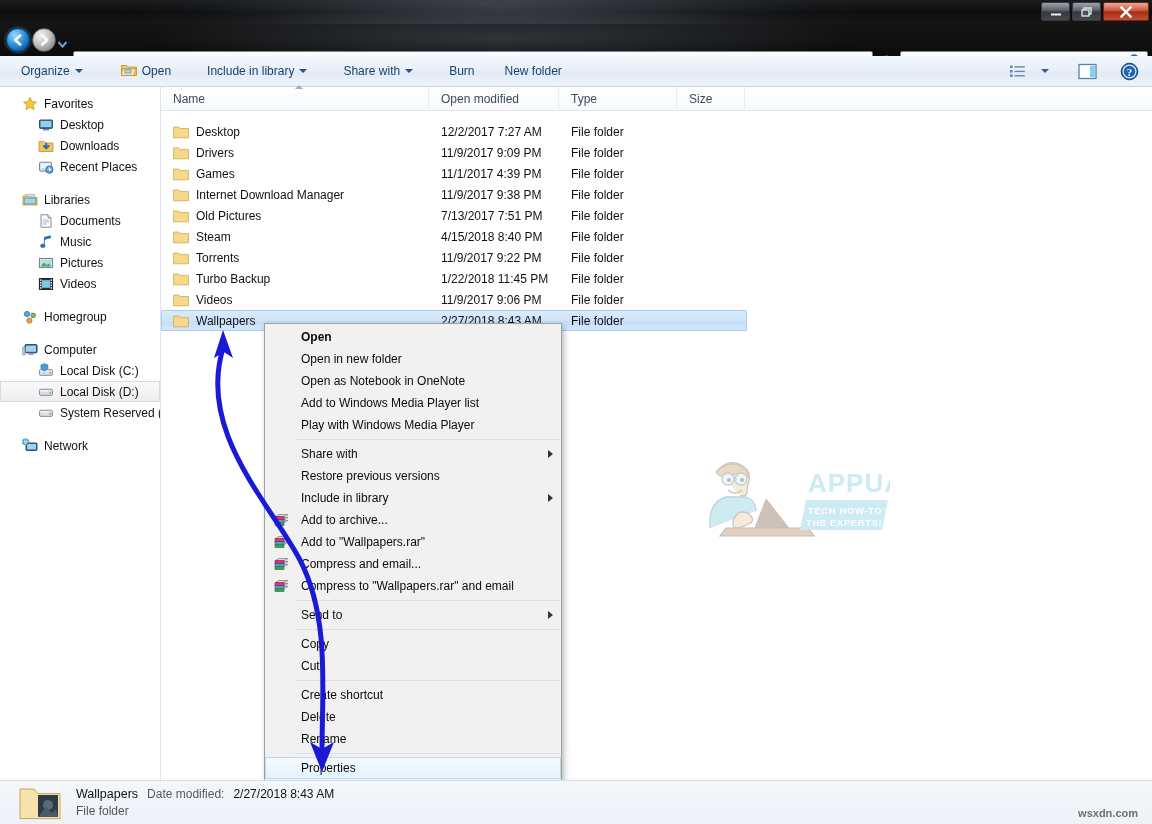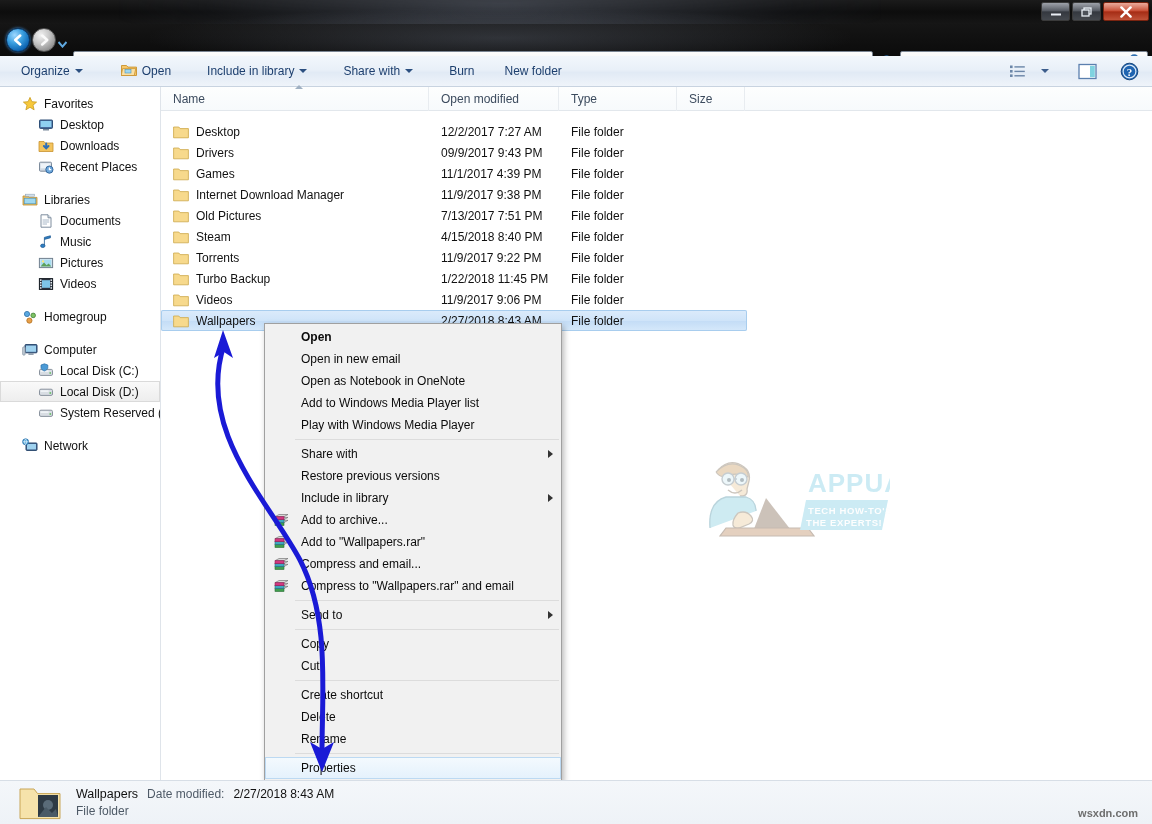--- a/index.html
+++ b/index.html
@@ -528,21 +528,21 @@
 
     <div class="row" style="top:55px;">
       <div class="cell cell-name" style="width:268px;">
         <span class="folder-ico">
           <svg width="16" height="14" viewBox="0 0 16 14">
               <path d="M0.6 2 h5.2 l1.3 1.6 h8.3 v9.2 h-14.8 z" fill="#f7d98c" stroke="#cda84c" stroke-width="0.8"></path>
             </svg>
         </span>
         <span>Drivers</span>
       </div>
-      <div class="cell" style="width:130px;padding-left:12px;">09/9/2017 9:43 PM</div>
+      <div class="cell" style="width:130px;padding-left:12px;">11/9/2017 9:09 PM</div>
       <div class="cell" style="width:118px;padding-left:12px;">File folder</div>
       <div class="cell" style="width:68px;padding-left:12px;"></div>
     </div>
 
     <div class="row" style="top:76px;">
       <div class="cell cell-name" style="width:268px;">
         <span class="folder-ico">
           <svg width="16" height="14" viewBox="0 0 16 14">
               <path d="M0.6 2 h5.2 l1.3 1.6 h8.3 v9.2 h-14.8 z" fill="#f7d98c" stroke="#cda84c" stroke-width="0.8"></path>
             </svg>
@@ -678,21 +678,21 @@
     </svg>
   </div>
 
   <div class="ctxmenu">
     <div class="ctx-gutter"></div>
 
     <div class="ctx-item bold">
       <span>Open</span>
     </div>
     <div class="ctx-item">
-      <span>Open in new email</span>
+      <span>Open in new folder</span>
     </div>
     <div class="ctx-item">
       <span>Open as Notebook in OneNote</span>
     </div>
     <div class="ctx-item">
       <span>Add to Windows Media Player list</span>
     </div>
     <div class="ctx-item">
       <span>Play with Windows Media Player</span>
     </div>

